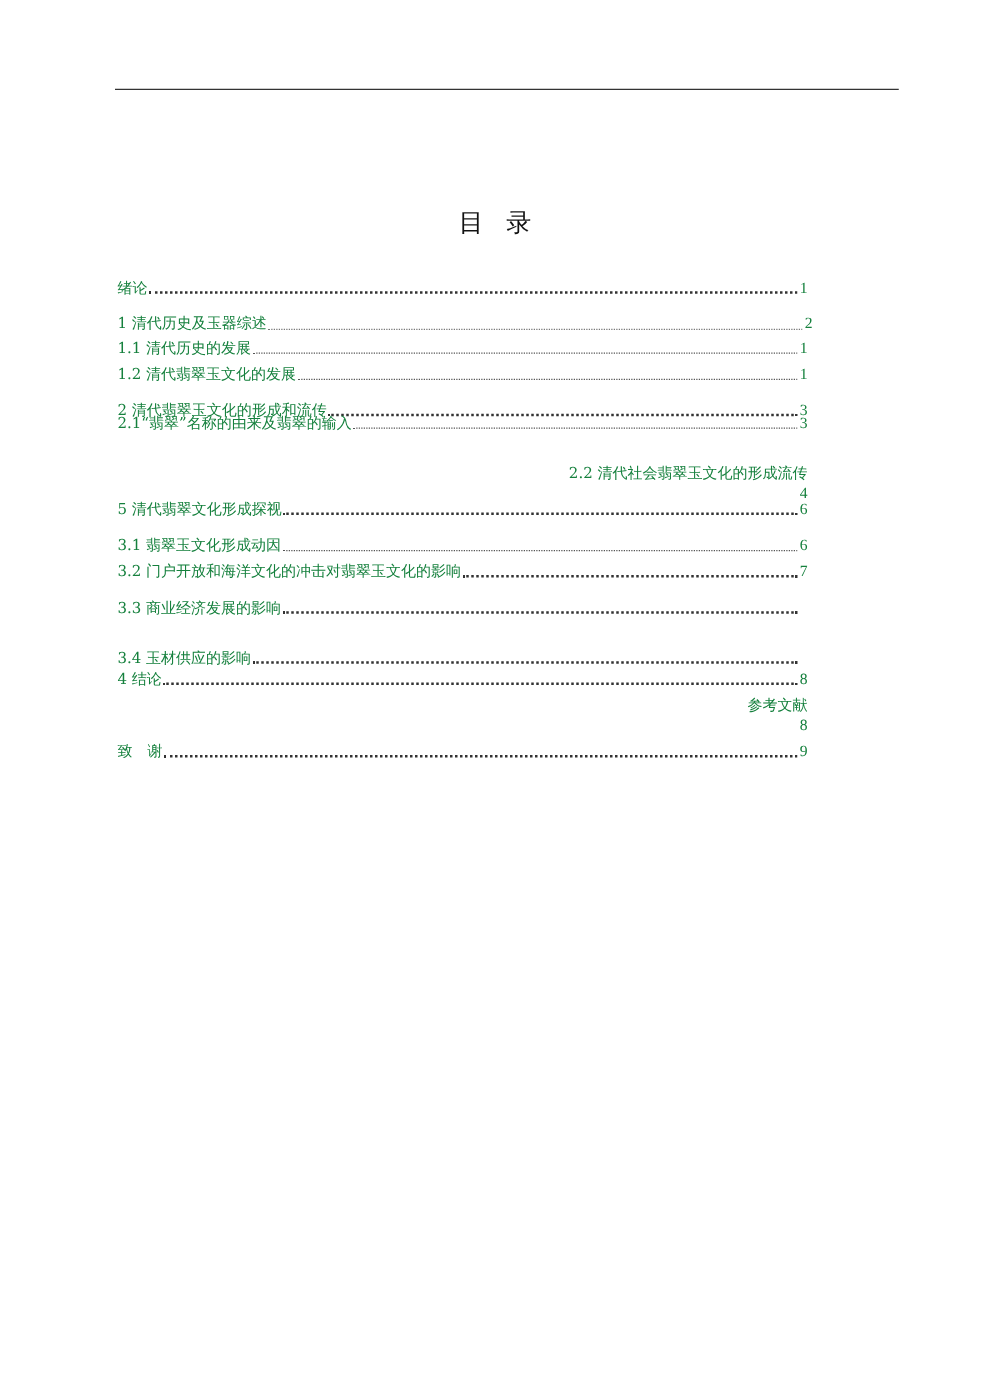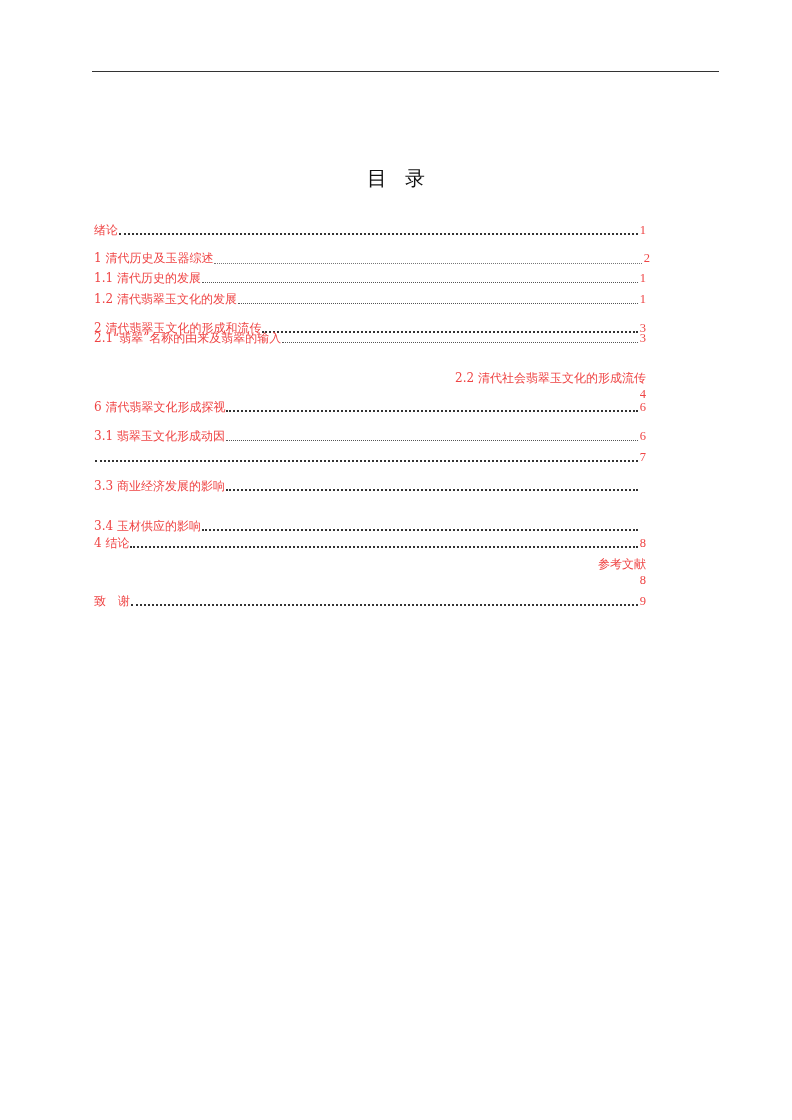--- a/index.html
+++ b/index.html
@@ -38,21 +38,21 @@
     .toc-row {
       position: absolute;
       left: 94px;
       width: 552px;
       height: 16px;
       display: flex;
       align-items: flex-end;
       font-size: 12.5px;
       line-height: 16px;
       white-space: nowrap;
-      color: #ef4444;
+      color: #15803d;
     }
     .toc-row .label {
       flex: 0 0 auto;
       font-family: "DejaVu Serif", serif;
       font-size: 12px;
     }
     .toc-row .leader {
       flex: 1 1 auto;
       overflow: hidden;
       margin: 0 1px;
@@ -128,30 +128,31 @@
       <span class="label">2.1“翡翠”名称的由来及翡翠的输入</span>
       <span class="leader fine"></span>
       <span class="page">3</span>
     </div>
     <div class="toc-row" style="top: 370px; flex-direction: column;">
       <span class="label">2.2 清代社会翡翠玉文化的形成流传</span>
       <span class="leader fine"></span>
       <span class="page">4</span>
     </div>
     <div class="toc-row" style="top: 399px;">
-      <span class="label">6 清代翡翠文化形成探视</span>
+      <span class="label">5 清代翡翠文化形成探视</span>
       <span class="leader wide"></span>
       <span class="page">6</span>
     </div>
     <div class="toc-row" style="top: 428px;">
       <span class="label">3.1 翡翠玉文化形成动因</span>
       <span class="leader fine"></span>
       <span class="page">6</span>
     </div>
     <div class="toc-row" style="top: 449px;">
+      <span class="label">3.2 门户开放和海洋文化的冲击对翡翠玉文化的影响</span>
       <span class="leader wide"></span>
       <span class="page">7</span>
     </div>
     <div class="toc-row" style="top: 478px;">
       <span class="label">3.3 商业经济发展的影响</span>
       <span class="leader wide"></span>
       <span class="page"></span>
     </div>
     <div class="toc-row" style="top: 518px;">
       <span class="label">3.4 玉材供应的影响</span>

